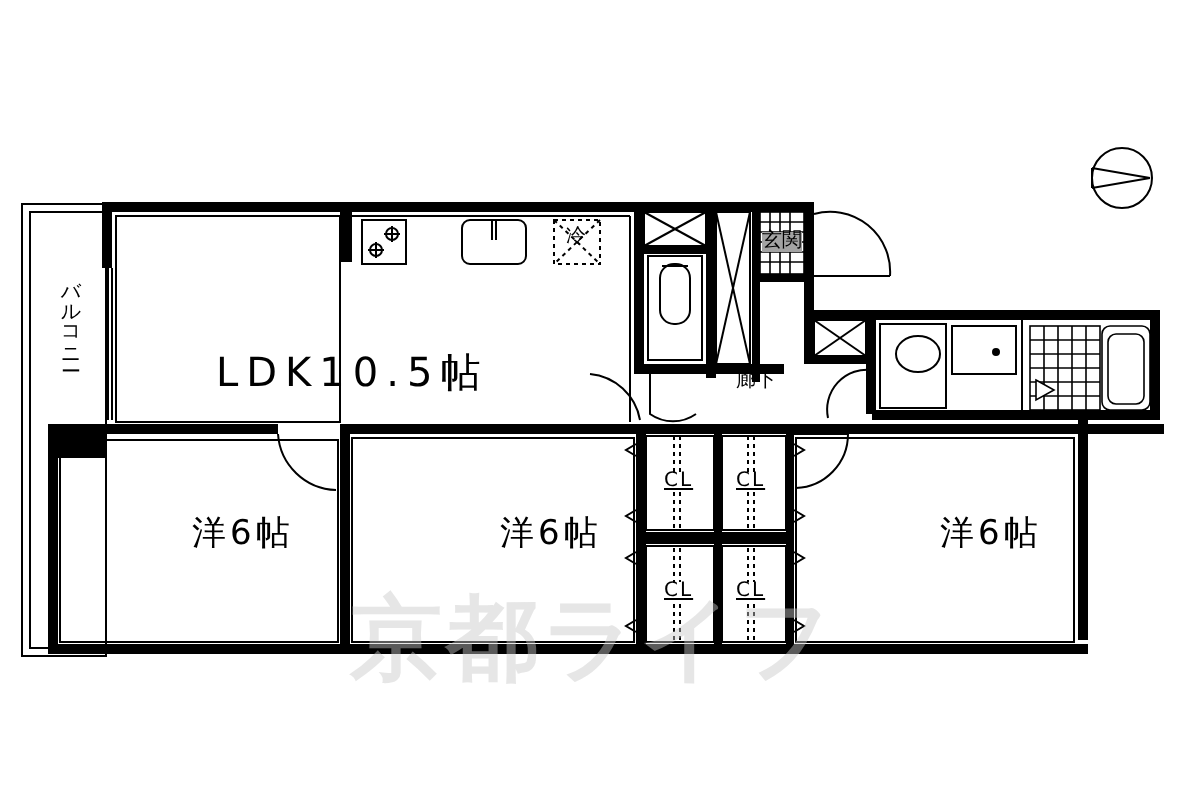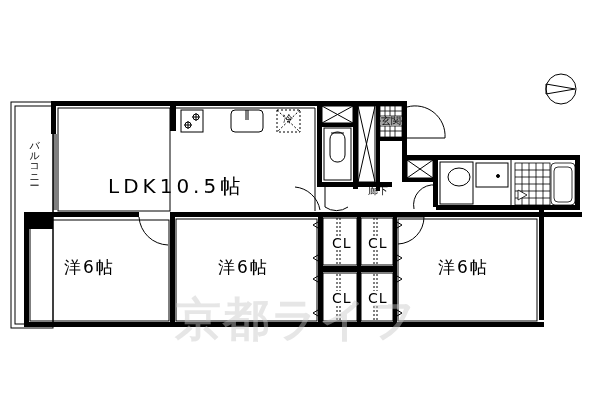--- a/index.html
+++ b/index.html
@@ -1,22 +1,22 @@
 <!DOCTYPE html>
 <html><head>
 <meta charset="utf-8">
 <style>
   html, body { margin:0; padding:0; background:#ffffff; }
   body { width:600px; height:400px; position:relative; overflow:hidden; font-family:"DejaVu Sans", sans-serif; }
   svg { position:absolute; left:0; top:0; }
   .lbl { position:absolute; color:#000; white-space:nowrap; line-height:1; }
   .room-big { font-size:20px; letter-spacing:4px;margin-top:28px; }
-  .room { font-size:17px; letter-spacing:2px; }
+  .room { font-size:17px; letter-spacing:2px;margin-left:32px; }
   .small { font-size:10px; }
-  .cl { font-size:14px; letter-spacing:1px; }
+  .cl { font-size:10px; letter-spacing:1px;text-decoration:underline; }
   .vert { writing-mode:vertical-rl; font-size:10px; letter-spacing:0px; }
   .wm { position:absolute; font-size:46px; font-weight:bold; color:rgba(200,200,200,0.45); letter-spacing:2px; font-family:"DejaVu Sans", sans-serif; }
 </style>
 </head>
 <body>
 
 <svg width="600" height="400" viewBox="0 0 600 400">
 
   <g>
     <rect x="11" y="102" width="42" height="226" fill="none" stroke="#000" stroke-width="1"></rect>

